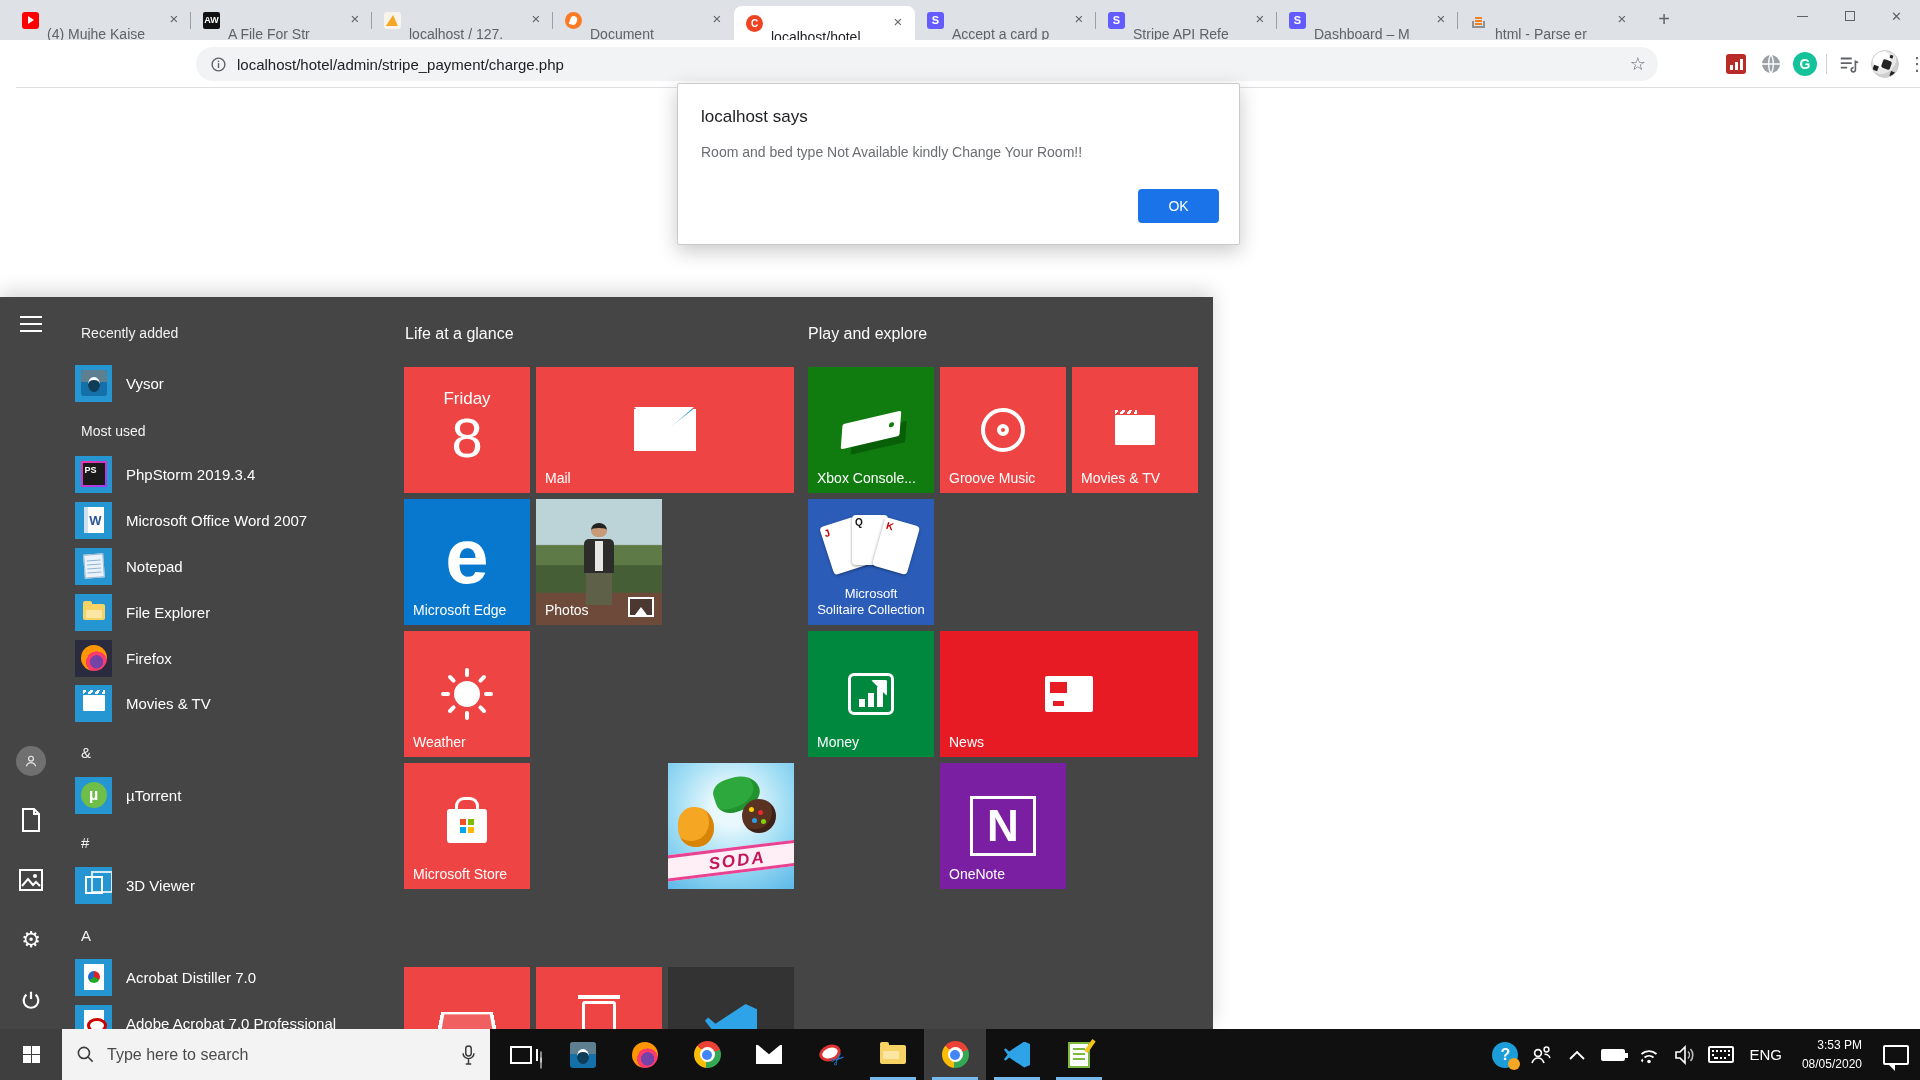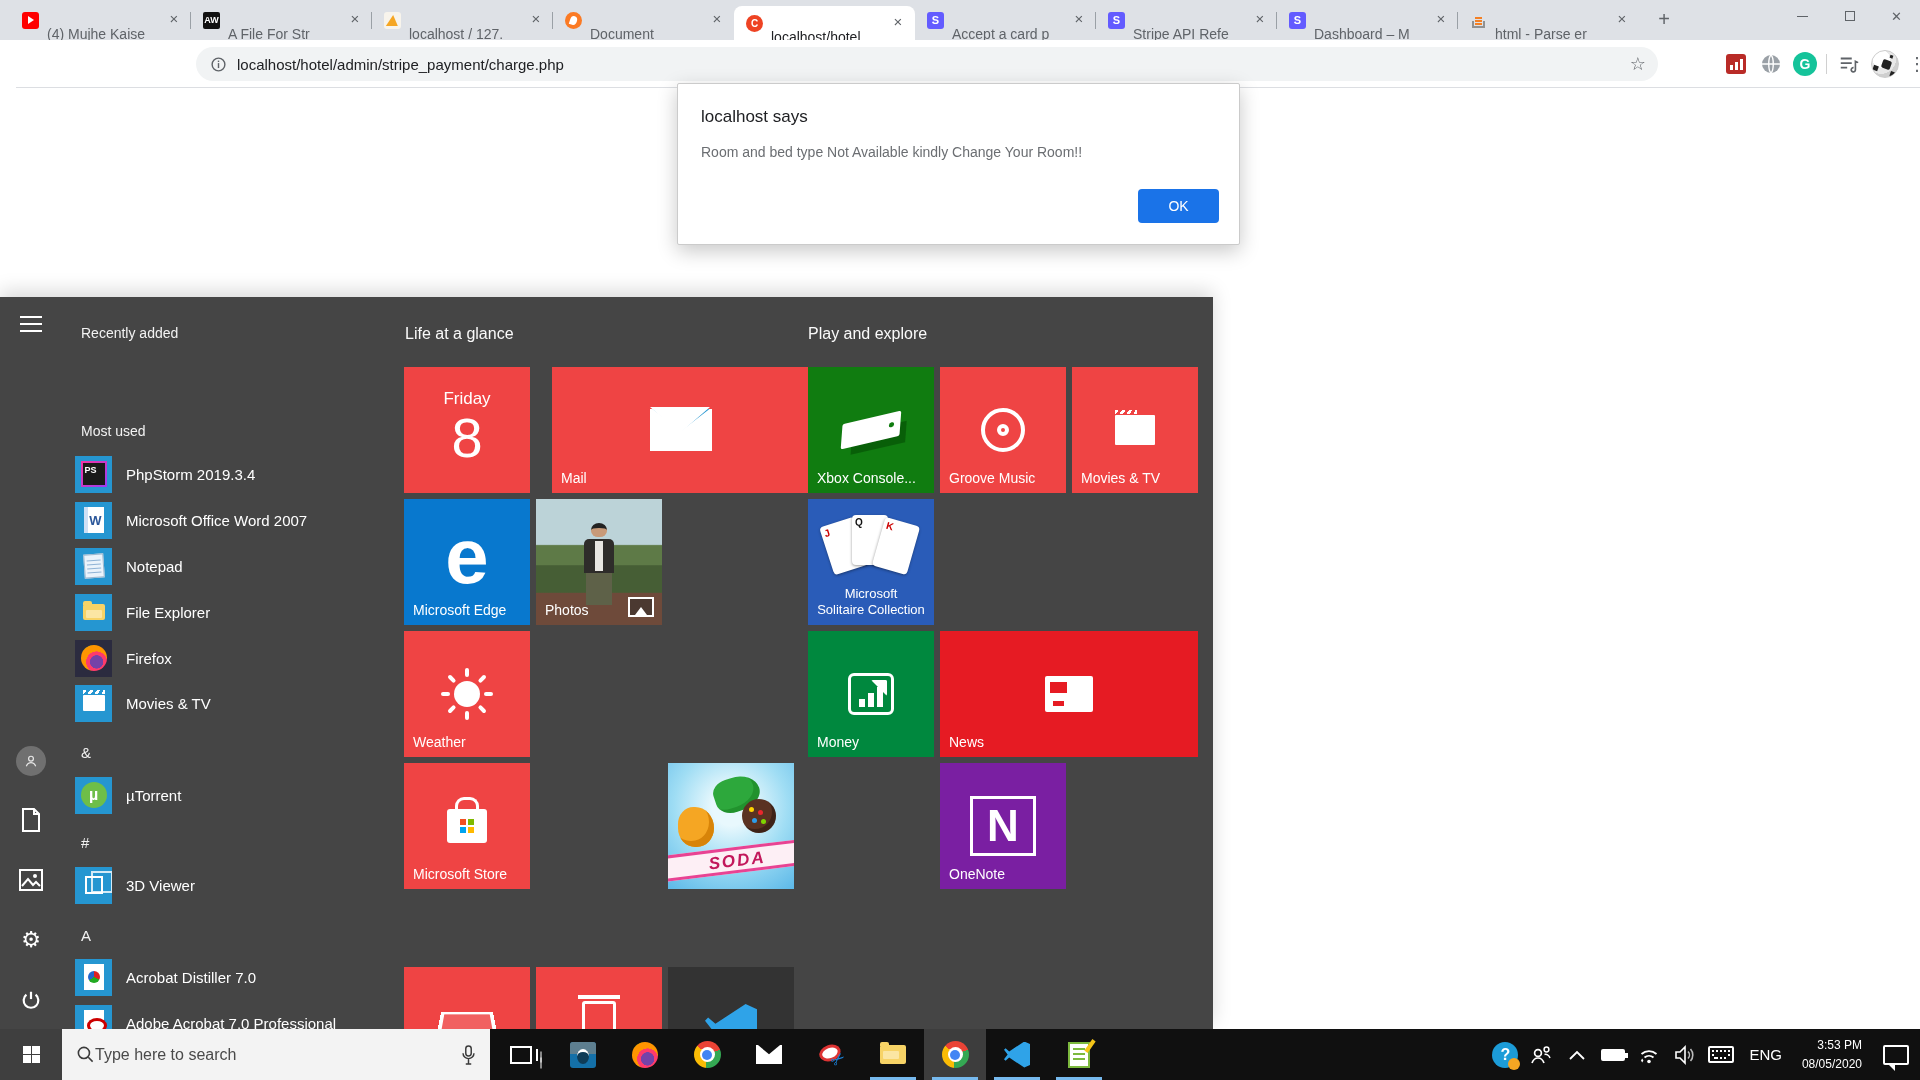--- a/index.html
+++ b/index.html
@@ -147,21 +147,21 @@
   .monitor-part { position:absolute; left:34px; top:40px; width:58px; height:40px; border:4px solid #fff; transform:perspective(80px) rotateX(30deg); background:rgba(255,255,255,.15); }
   .bin { position:absolute; left:46px; top:34px; width:34px; height:40px; border:3px solid #fff; border-radius:3px 3px 6px 6px; }
   .bin::before { content:""; position:absolute; left:-7px; top:-9px; width:42px; height:4px; background:#fff; }
   .vscode { width:52px; height:52px; background:#2FA3E8; clip-path:polygon(78% 0, 100% 10%, 100% 90%, 78% 100%, 20% 62%, 6% 74%, 0 68%, 14% 50%, 0 32%, 6% 26%, 20% 38%); }
 
   
   .taskbar { position:absolute; left:0; top:1029px; width:1920px; height:51px; background:#101010; display:flex; align-items:stretch; }
   .startbtn { width:62px; background:#3F3F3F; display:flex; align-items:center; justify-content:center; }
   .winlogo { width:17px; height:17px; display:grid; grid-template-columns:8px 8px; grid-template-rows:8px 8px; gap:1px; }
   .winlogo i { background:#fff; }
-  .searchbox { width:428px; background:#F3F3F3; display:flex; align-items:center; padding:0 14px; }
+  .searchbox { width:428px; background:#F3F3F3; display:flex; align-items:center; padding:0 14px; gap:12px; }
   .searchbox .ph { font-size:16px; color:#4A4A4A; flex:1; }
   .tbtn { width:62px; display:flex; align-items:center; justify-content:center; position:relative; }
   .tbtn.running::after { content:""; position:absolute; left:8px; right:8px; bottom:0; height:3px; background:#76B9ED; }
   .tbtn.activeapp { background:#3D3D3D; }
   .chrome-ico { width:27px; height:27px; border-radius:50%; background:conic-gradient(from -50deg, #EA4335 0 33%, #34A853 33% 66%, #FBBC05 66% 100%); position:relative; }
   .chrome-ico::before { content:""; position:absolute; left:6px; top:6px; width:15px; height:15px; border-radius:50%; background:#fff; }
   .chrome-ico::after { content:""; position:absolute; left:8.5px; top:8.5px; width:10px; height:10px; border-radius:50%; background:#4285F4; }
   .tv-ico { width:22px; height:18px; border:2px solid #fff; position:relative; }
   .tv-ico::after { content:""; position:absolute; right:-8px; top:1px; width:2px; height:12px; background:#fff; box-shadow:4px 2px 0 -0.5px #fff, 4px 8px 0 -0.5px #fff; }
   .env-small { width:26px; height:19px; background:#fff; clip-path:polygon(0 0, 100% 0, 100% 100%, 0 100%); position:relative; }
@@ -345,20 +345,26 @@
   </div>
   <div class="rail-icon" style="top:626px;font-size:22px;color:#fff">⚙</div>
   <div class="rail-icon" style="top:686px">
     <svg width="22" height="22" viewBox="0 0 24 24">
         <path d="M12 3v8" stroke="#fff" stroke-width="2.4"></path>
         <path d="M7 6.2a8 8 0 1 0 10 0" fill="none" stroke="#fff" stroke-width="2.4"></path>
       </svg>
   </div>
 
   <div class="sec-header" style="top:28px">Recently added</div>
+  <div class="app-row" style="top:63px">
+    <span class="app-ico">
+        <span class="vysor-inner"></span>
+      </span>
+    <span class="app-label">Vysor</span>
+  </div>
 
   <div class="sec-header" style="top:126px">Most used</div>
   <div class="app-row" style="top:154px">
     <span class="app-ico">
         <span class="ps-badge">PS</span>
       </span>
     <span class="app-label">PhpStorm 2019.3.4</span>
   </div>
   <div class="app-row" style="top:200px">
     <span class="app-ico">
@@ -421,21 +427,21 @@
     <span class="app-label">Adobe Acrobat 7.0 Professional</span>
   </div>
 
   <div class="group-title" style="left:405px;top:28px">Life at a glance</div>
   <div class="group-title" style="left:808px;top:28px">Play and explore</div>
 
   <div class="tile t-blue" style="left:404px;top:70px">
     <div class="cal-day">Friday</div>
     <div class="cal-num">8</div>
   </div>
-  <div class="tile t-wide t-blue" style="left:552px;top:70px">
+  <div class="tile t-wide t-blue" style="left:536px;top:70px">
     <div class="center-ico">
         <div class="envelope"></div>
       </div>
     <div class="tlabel">Mail</div>
   </div>
   <div class="tile t-edge" style="left:404px;top:202px">
     <div class="center-ico">
         <span class="edge-e">e</span>
       </div>
     <div class="tlabel">Microsoft Edge</div>

